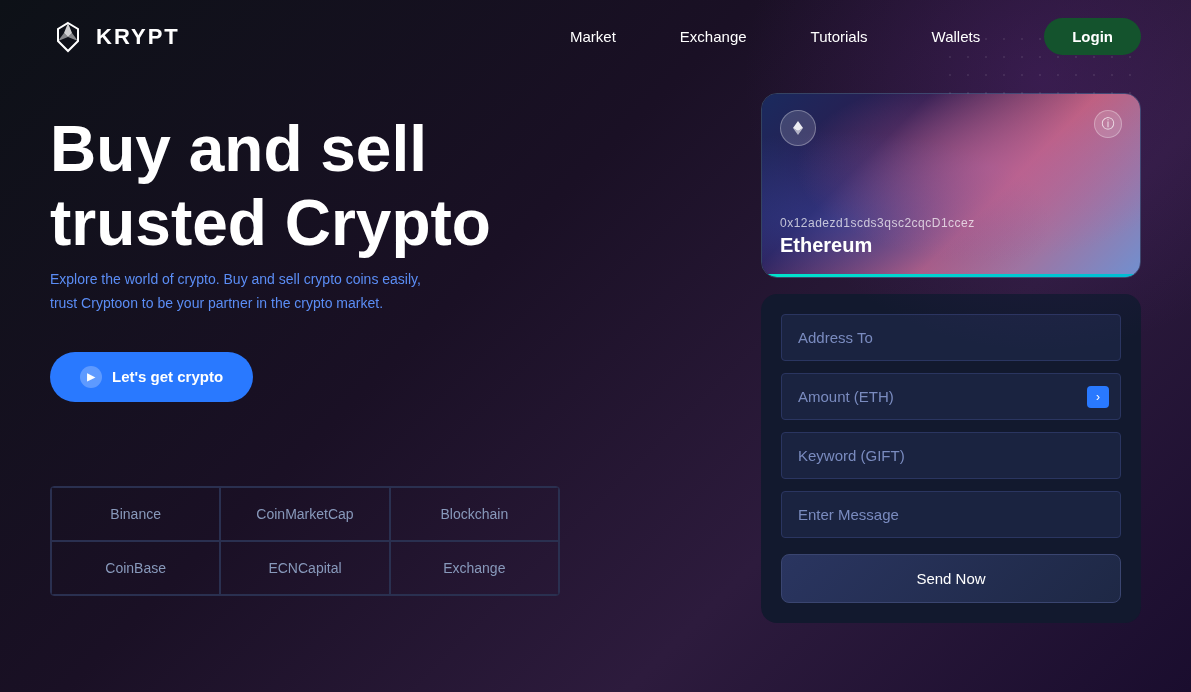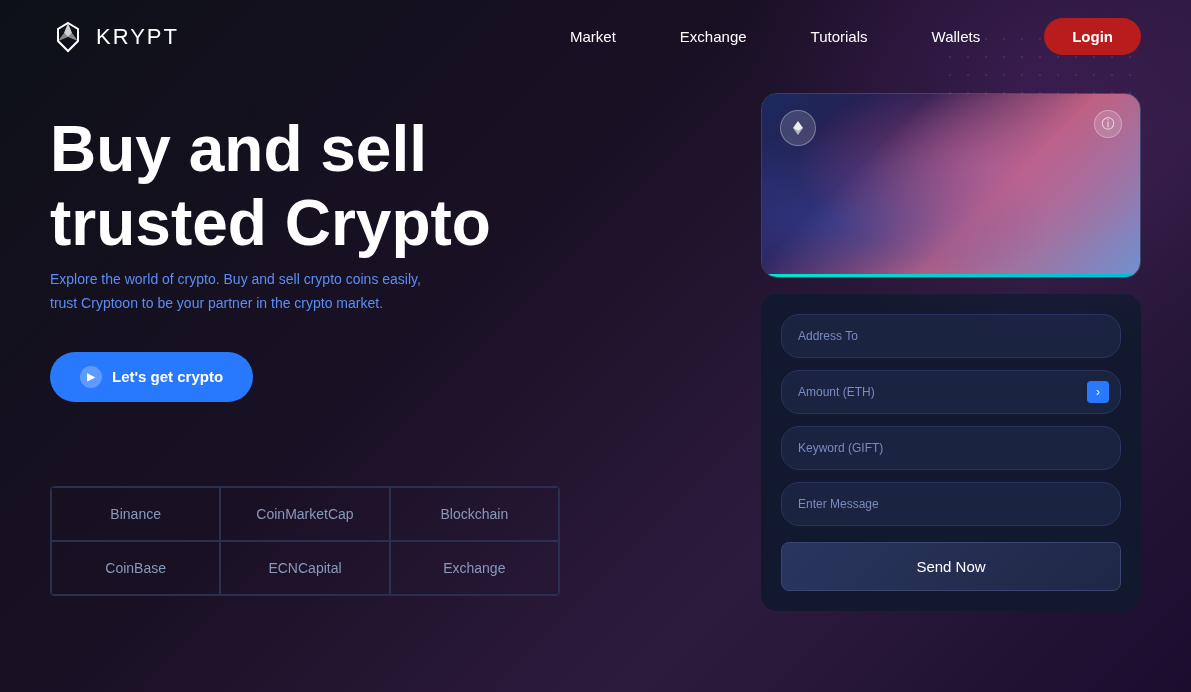--- a/index.html
+++ b/index.html
@@ -30,41 +30,41 @@
       gap: 10px;
     }
 
     .logo-icon {
       width: 36px;
       height: 36px;
     }
 
     .logo-text {
       font-size: 22px;
-      font-weight: 400;
+      font-weight: 700;
       letter-spacing: 2px;
       color: #fff;
     }
 
     .nav-links {
       display: flex;
       align-items: center;
       gap: 64px;
     }
 
     .nav-link {
       color: #ffffff;
       font-size: 15px;
       font-weight: 500;
       cursor: pointer;
       text-decoration: none;
     }
 
     .login-btn {
-      background: #b91c1c;
+      background: #14532d;
       color: #fff;
       border: none;
       padding: 10px 28px;
       border-radius: 25px;
       font-size: 15px;
       font-weight: 600;
       cursor: pointer;
     }
 
     
@@ -254,24 +254,24 @@
       padding: 20px;
       display: flex;
       flex-direction: column;
       gap: 12px;
     }
 
     .form-input {
       width: 100%;
       background: #1a2340;
       border: 1px solid #2a3560;
-      border-radius: 18px;
+      border-radius: 4px;
       padding: 14px 16px;
       color: #7a8bbf;
-      font-size: 12px;
+      font-size: 15px;
       outline: none;
     }
 
     .form-input::placeholder {
       color: #7a8bbf;
     }
 
     .amount-wrapper {
       position: relative;
       display: flex;
@@ -395,20 +395,24 @@
       <div class="card-content">
         <div class="card-top">
           <div class="eth-icon">
             <svg width="18" height="18" viewBox="0 0 18 18" fill="none">
               <path d="M9 2L14 9L9 12L4 9Z" fill="white" opacity="0.9"></path>
               <path d="M9 12L14 9L9 16L4 9Z" fill="white" opacity="0.6"></path>
             </svg>
           </div>
           <div class="info-icon">ⓘ</div>
         </div>
+        <div class="card-bottom">
+          <div class="card-address">0x12adezd1scds3qsc2cqcD1ccez</div>
+          <div class="card-name">Ethereum</div>
+        </div>
       </div>
       <div class="card-bottom-line"></div>
     </div>
 
     <div class="send-form">
       <input class="form-input" type="text" placeholder="Address To" style="">
 
       <div class="amount-wrapper">
         <input class="form-input" type="text" style="width: 100%;" placeholder="Amount (ETH)">
         <div class="amount-arrow">›</div>

